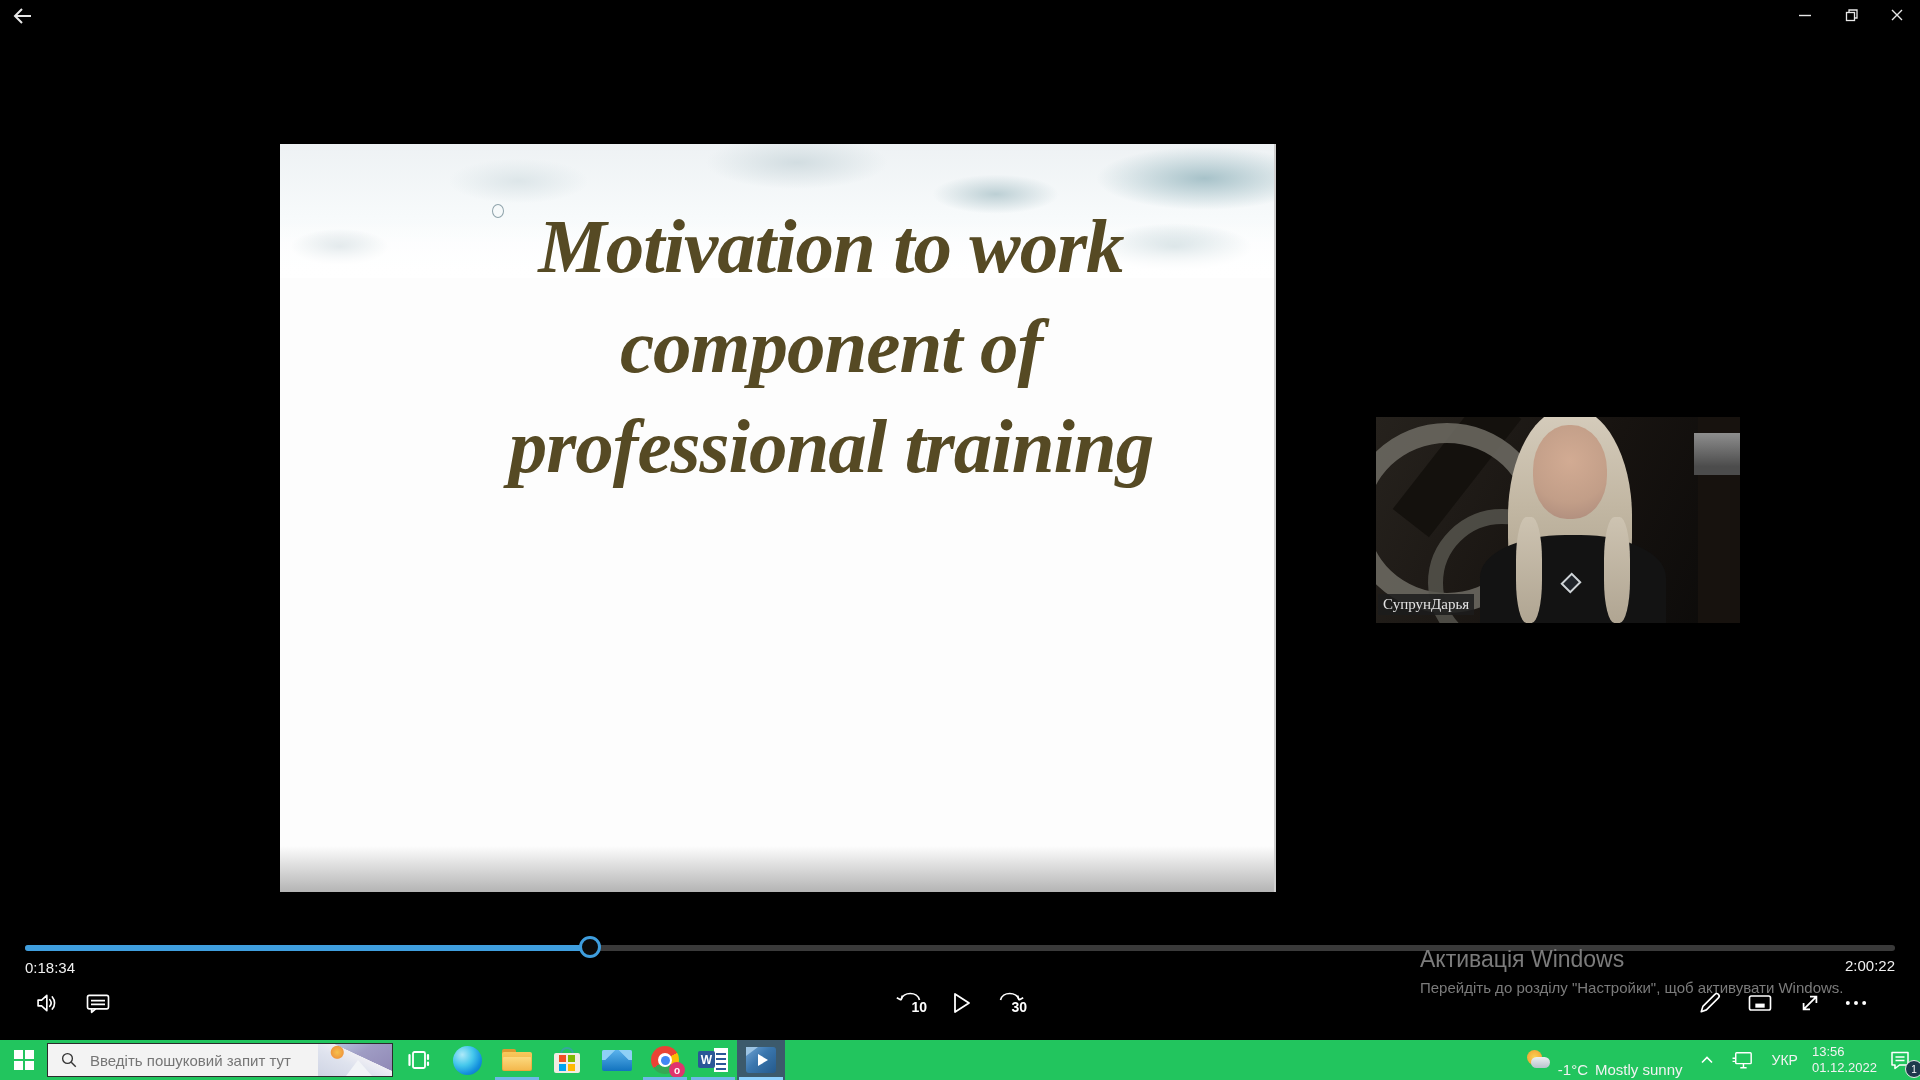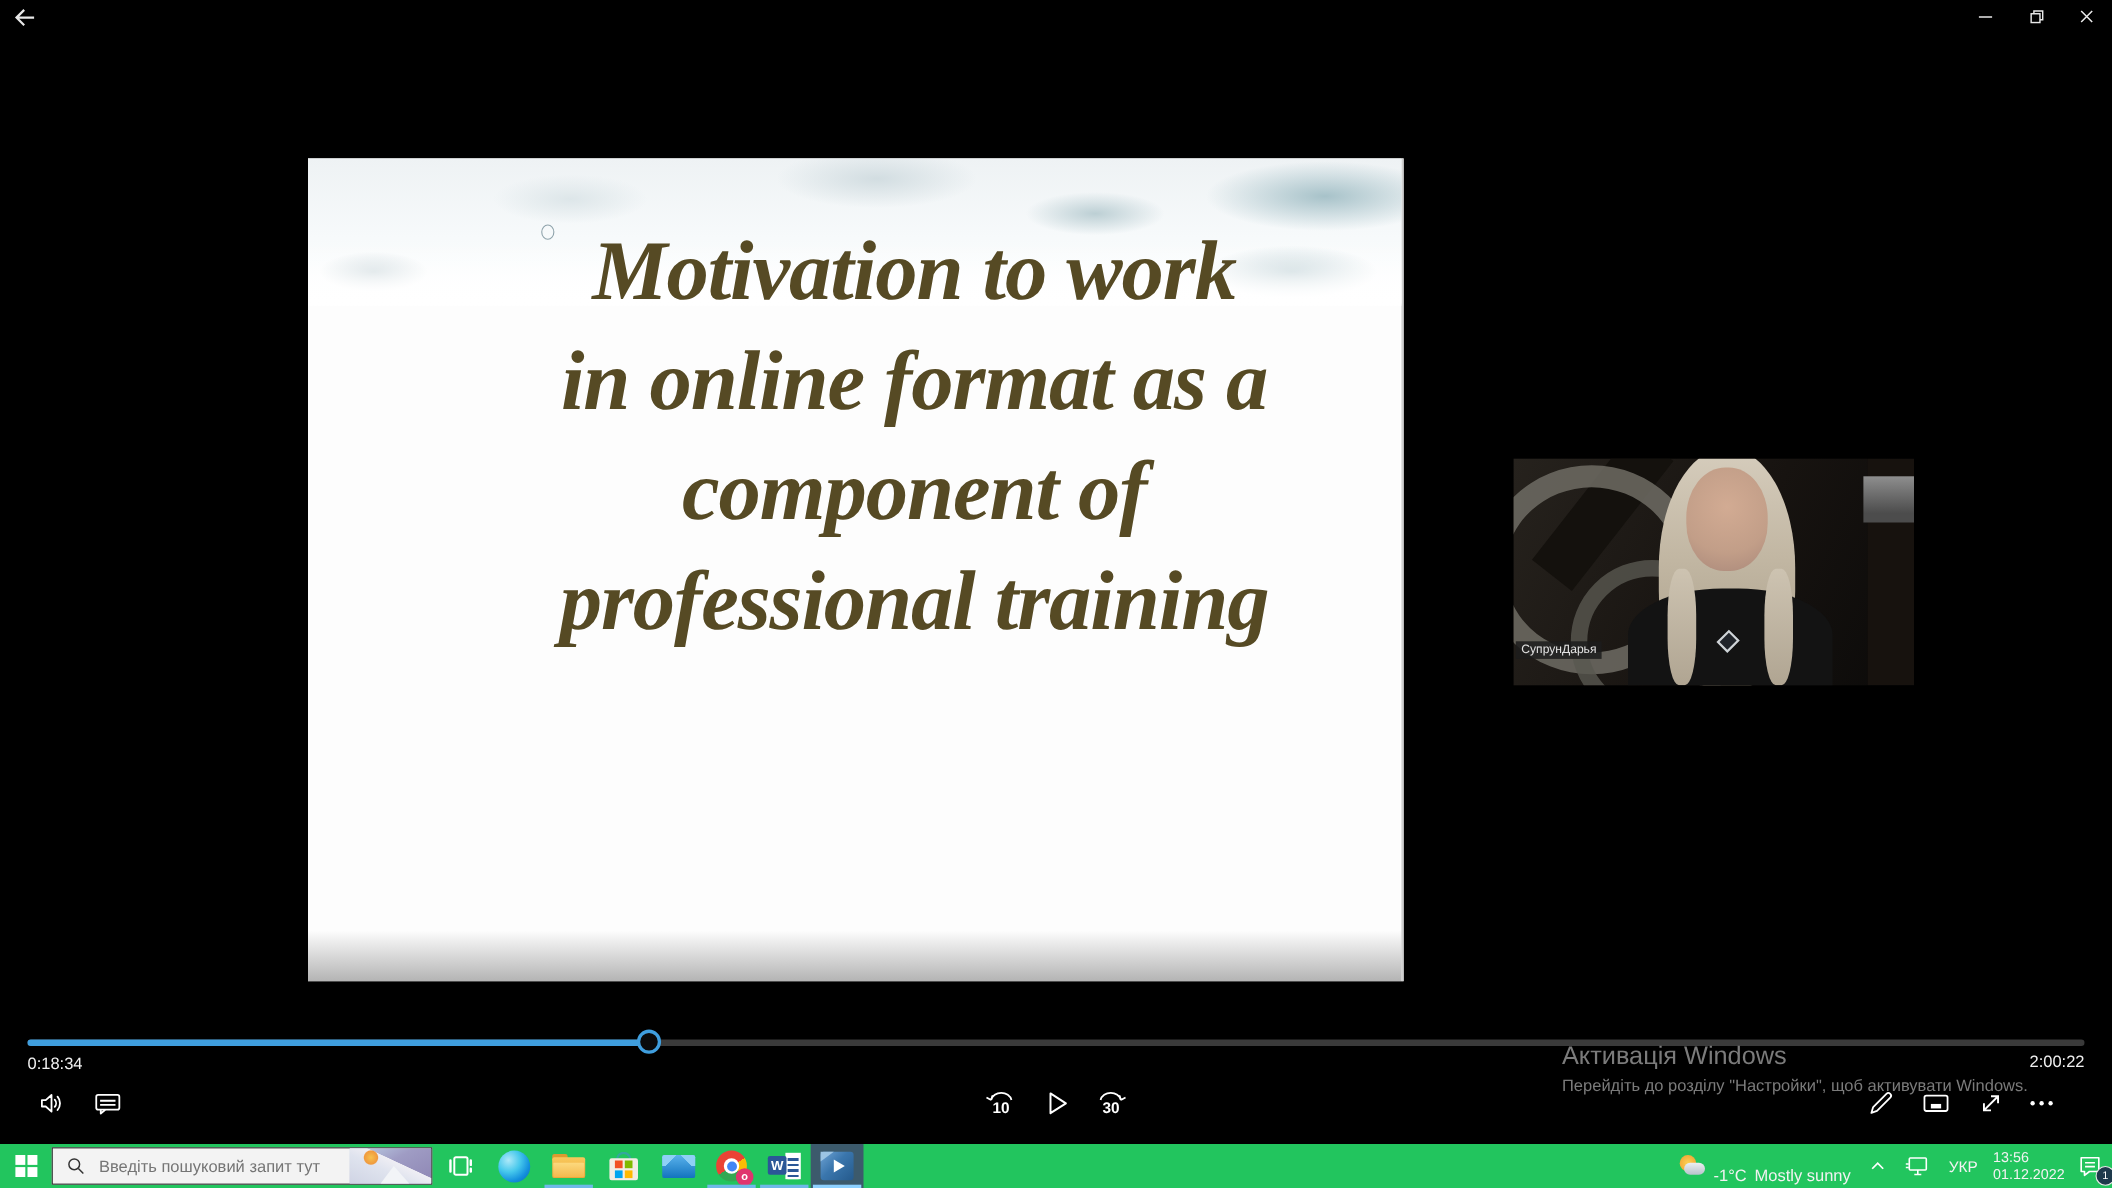--- a/index.html
+++ b/index.html
@@ -41,33 +41,33 @@
   .swirl2{left:52px;top:92px;width:118px;height:118px;border:15px solid #595750;border-radius:50%;opacity:.8;}
   .swirl-bar{left:58px;top:-28px;width:46px;height:150px;background:#14110d;transform:rotate(38deg);}
   .cam-panel{left:322px;top:0;width:42px;height:206px;background:#17120e;}
   .cam-panel-top{left:318px;top:16px;width:46px;height:42px;background:linear-gradient(180deg,#8e8e8e,#4c4c4c 80%);}
   .hair{left:132px;top:-10px;width:124px;height:218px;background:linear-gradient(180deg,#d6cdbd 0%,#c2b7a3 45%,#a79c87 100%);border-radius:52% 52% 42% 42%;}
   .face{left:157px;top:8px;width:74px;height:94px;background:radial-gradient(circle at 50% 38%,#d2ab93 0%,#c29e88 60%,#a9887a 100%);border-radius:48% 48% 46% 46%;}
   .body-shape{left:104px;top:118px;width:186px;height:92px;background:#131313;border-radius:46% 46% 0 0;}
   .strand-l{left:140px;top:100px;width:26px;height:106px;background:linear-gradient(#cdc3b1,#b0a592);border-radius:40%;}
   .strand-r{left:228px;top:100px;width:26px;height:106px;background:linear-gradient(#cdc3b1,#b0a592);border-radius:40%;}
   .necklace{left:188px;top:158px;width:10px;height:12px;border:2px solid #cfd4d7;transform:rotate(45deg);background:#20242a;}
-  .cam-label{left:2px;bottom:24px;background:rgba(28,28,28,.85);color:#e3e3e3;font-size:11px;padding:2px 5px;}
+  .cam-label{left:2px;bottom:8px;background:rgba(28,28,28,.85);color:#e3e3e3;font-size:15px;padding:2px 5px;font-family:Liberation Serif, serif;}
 
   
   .progress-track{left:25px;top:945px;width:1870px;height:6px;background:#3a3a3a;border-radius:3px;cursor:pointer;}
   .progress-fill{left:0;top:0;height:6px;width:565px;background:#3f9ede;border-radius:3px;}
   .progress-thumb{left:579px;top:936px;width:22px;height:22px;border:3px solid #3f9ede;border-radius:50%;background:#0a0a0a;box-sizing:border-box;cursor:pointer;}
   .time-elapsed{left:25px;top:959px;font-size:15px;color:#f0f0f0;}
   .time-duration{left:1795px;top:957px;width:100px;text-align:right;font-size:15px;color:#f0f0f0;}
   .activation{left:1420px;top:946px;color:#7b7b7b;}
   .activation .l1{font-size:23px;line-height:26px;font-weight:400;}
   .activation .l2{font-size:15px;line-height:18px;margin-top:7px;}
   .ctl{width:34px;height:34px;display:flex;align-items:center;justify-content:center;cursor:pointer;position:absolute;top:986px;}
-  .skipnum{position:absolute;left:0;right:0;top:13px;text-align:center;font-size:14px;font-weight:600;color:#fff;}
+  .skipnum{position:absolute;left:0;right:0;top:13px;text-align:right;font-size:14px;font-weight:600;color:#fff;}
 
   
   .taskbar{left:0;top:1040px;width:1920px;height:40px;background:#22c55e;}
   .tb-btn{position:absolute;top:0;height:40px;display:flex;align-items:center;justify-content:center;cursor:pointer;}
   .start{left:0;width:48px;}
   .start-logo{display:grid;grid-template-columns:9px 9px;grid-template-rows:9px 9px;gap:2px;}
   .start-logo i{background:#fff;}
   .search-box{left:47px;top:3px;width:346px;height:34px;background:#f3f3f3;border:1px solid #2b2b2b;box-sizing:border-box;display:flex;align-items:center;cursor:text;position:absolute;}
   .search-box input{border:none;outline:none;background:transparent;font-size:15px;color:#222;width:210px;font-family:"Liberation Sans",sans-serif;}
   .search-art{position:absolute;right:0;top:0;width:74px;height:32px;
@@ -149,21 +149,20 @@
       <path d="M2 2l10 10M12 2L2 12" stroke="#e8e8e8" stroke-width="1.4"></path>
     </svg>
   </div>
 </div>
 
 <div class="abs slide">
   <div class="abs clouds"></div>
   <div class="abs slide-ring"></div>
   <div class="abs slide-title">
     <div>Motivation to work</div>
-    <div>in online format as a</div>
     <div>component of</div>
     <div>professional training</div>
   </div>
   <div class="abs slide-bottom-fade"></div>
 </div>
 
 <div class="abs webcam">
   <div class="abs swirl-bar"></div>
   <div class="abs swirl1"></div>
   <div class="abs swirl2"></div>

